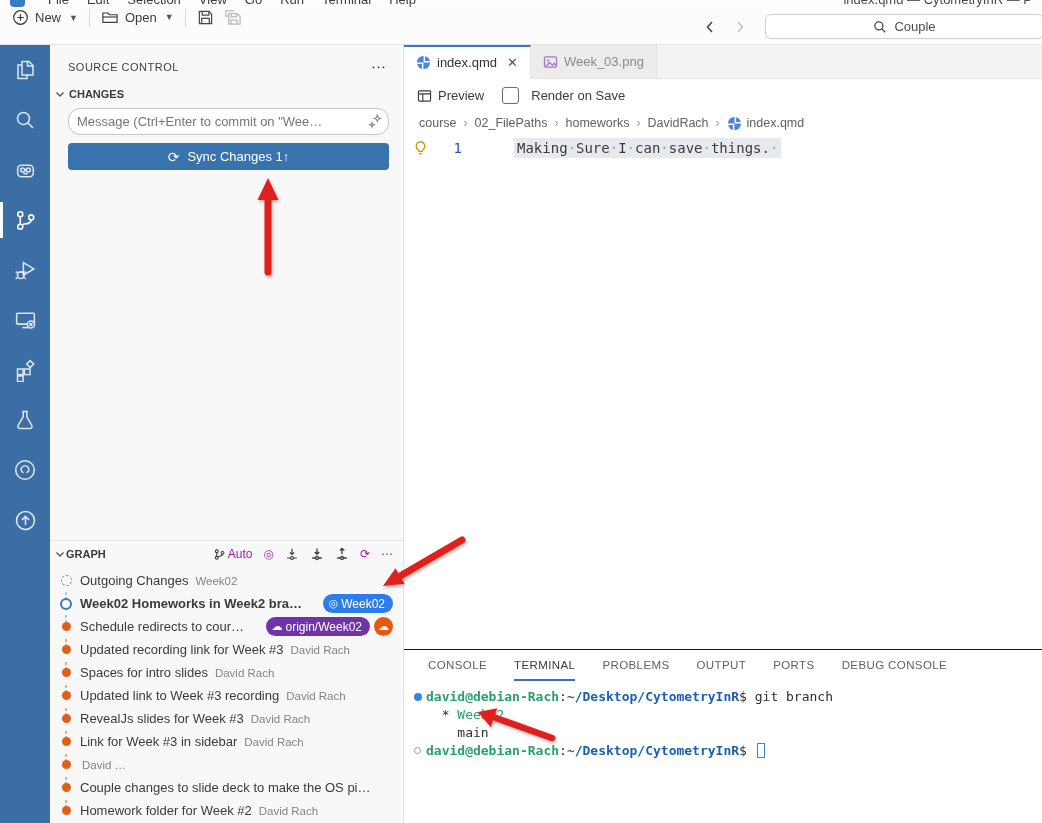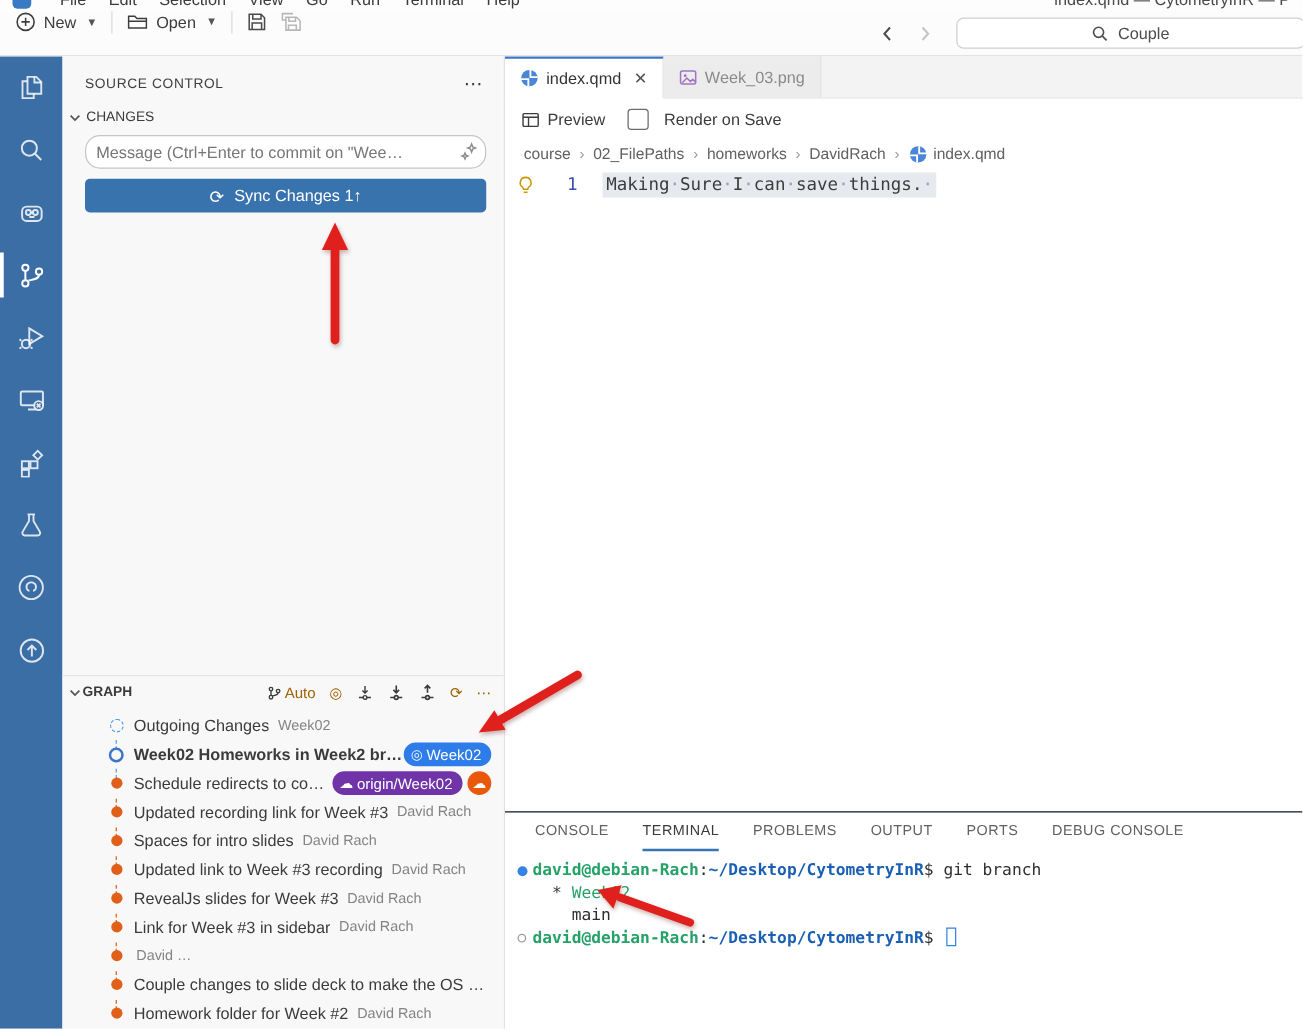--- a/index.html
+++ b/index.html
@@ -38,41 +38,41 @@
   .ab-item.active{color:#fff;}
   .ab-item.active::before{content:'';position:absolute;left:0;top:7px;bottom:7px;width:2.5px;background:#fff;}
 
   
   .sidebar{width:353px;background:#f8f8f8;border-right:1px solid #e2e2e2;position:relative;flex-shrink:0;overflow:hidden;}
   .sc-header{display:flex;align-items:center;padding:13px 16px 4px 18px;font-size:11px;
       letter-spacing:.5px;color:#3f3f3f;}
   .sc-header .spacer{flex:1;}
   .ellipsis{color:#3b3b3b;font-size:15px;letter-spacing:1px;cursor:pointer;}
   .section-row{display:flex;align-items:flex-end;gap:3px;padding:8px 14px 2px 4px;
-      font-weight:400;font-size:11px;color:#3b3b3b;}
+      font-weight:700;font-size:11px;color:#3b3b3b;}
   .chev{color:#555;}
   .msg-wrap{margin:6px 14px 0 18px;position:relative;}
   .msg-input{width:100%;box-sizing:border-box;height:27px;border:1px solid #c6c6c6;border-radius:12px;
       font-size:13px;padding:0 28px 0 8px;color:#333;background:#fff;outline:none;
       font-family:"Liberation Sans",sans-serif;}
   .msg-input::placeholder{color:#767676;}
   .sparkle{position:absolute;right:6px;top:5px;color:#8a8a8a;}
   .sync-btn{margin:8px 14px 0 18px;height:27px;background:#3873ae;border:none;border-radius:4px;color:#fff;
       display:flex;align-items:center;justify-content:center;gap:8px;font-size:13px;width:calc(100% - 32px);
       font-family:"Liberation Sans",sans-serif;cursor:pointer;}
   .sync-glyph{font-size:14px;}
 
   .graph-section{position:absolute;top:495px;left:0;right:0;bottom:0;border-top:1px solid #e5e5e5;
       display:flex;flex-direction:column;background:#f8f8f8;}
   .graph-header{display:flex;align-items:center;height:26px;padding:0 10px 0 4px;font-size:11px;
       font-weight:700;color:#3b3b3b;}
   .graph-header .spacer{flex:1;}
   .graph-tools{display:flex;align-items:center;gap:11px;font-weight:400;color:#3b3b3b;}
-  .gt{display:flex;align-items:center;gap:2px;font-size:12px;color:#a16207;cursor:pointer;justify-content:flex-end;}
-  .commit-list{flex:1;overflow:hidden;padding-top:2px;padding-left:27px;}
+  .gt{display:flex;align-items:center;gap:2px;font-size:12px;color:#a21caf;cursor:pointer;justify-content:flex-end;}
+  .commit-list{flex:1;overflow:hidden;padding-top:2px;}
   .commit-row{display:flex;align-items:center;height:23px;padding:0 10px 0 7px;font-size:13px;color:#3b3b3b;}
   .bullet-wrap{width:18px;display:flex;justify-content:center;position:relative;flex-shrink:0;}
   .bullet{box-sizing:border-box;}
   .bullet.dot{width:9px;height:9px;border-radius:50%;background:#e0601a;}
   .bullet.head{width:12px;height:12px;border-radius:50%;border:2.5px solid #3b76c9;background:#f8f8f8;}
   .bullet.outgoing{width:11px;height:11px;border-radius:50%;border:1.5px dashed #57a0e5;}
   .connector{position:absolute;left:50%;top:17px;height:13px;border-left:1.6px dashed #e0601a;
       transform:translateX(-50%);}
   .connector.blue{border-left-color:#57a0e5;}
   .commit-title{margin-left:5px;white-space:nowrap;overflow:hidden;text-overflow:ellipsis;}
@@ -104,21 +104,21 @@
   .breadcrumbs{height:22px;display:flex;align-items:center;gap:7px;padding:0 15px;font-size:12.5px;
       color:#616161;flex-shrink:0;}
   .bc-sep{color:#9a9a9a;font-size:12px;}
   .bc-item{display:flex;align-items:flex-start;gap:5px;cursor:pointer;}
   .code-area{flex:1;background:#fff;}
   .code-line{display:flex;align-items:center;height:23px;margin-top:2px;}
   .bulb-wrap{width:32px;display:flex;justify-content:center;}
   .lineno{width:26px;text-align:right;color:#3451b2;font-family:"DejaVu Sans Mono",monospace;
       font-size:14px;margin-right:20px;}
   .code-text{font-family:"DejaVu Sans Mono",monospace;font-size:14px;color:#3c3c3c;
-      background:#e6e9ee;padding:2px 3px;white-space:pre;}
+      background:#e6e9ee;padding:2px 3px;white-space:pre;margin-left:32px;}
   .code-text .ws{color:#9aa2ad;}
 
   
   .panel{height:173px;border-top:1px solid #0f172a;display:flex;flex-direction:column;flex-shrink:0;background:#fff;}
   .panel-tabs{height:31px;display:flex;align-items:stretch;gap:27px;padding:0 24px;font-size:11.5px;
       letter-spacing:.4px;color:#616161;flex-shrink:0;}
   .panel-tab{display:flex;align-items:center;border-bottom:2px solid transparent;cursor:pointer;}
   .panel-tab.active{color:#3b3b3b;border-bottom-color:#3574b5;}
   .terminal{flex:1;padding:7px 0 0 5px;font-family:"DejaVu Sans Mono",monospace;font-size:13px;
       line-height:18px;color:#2e2e2e;}

